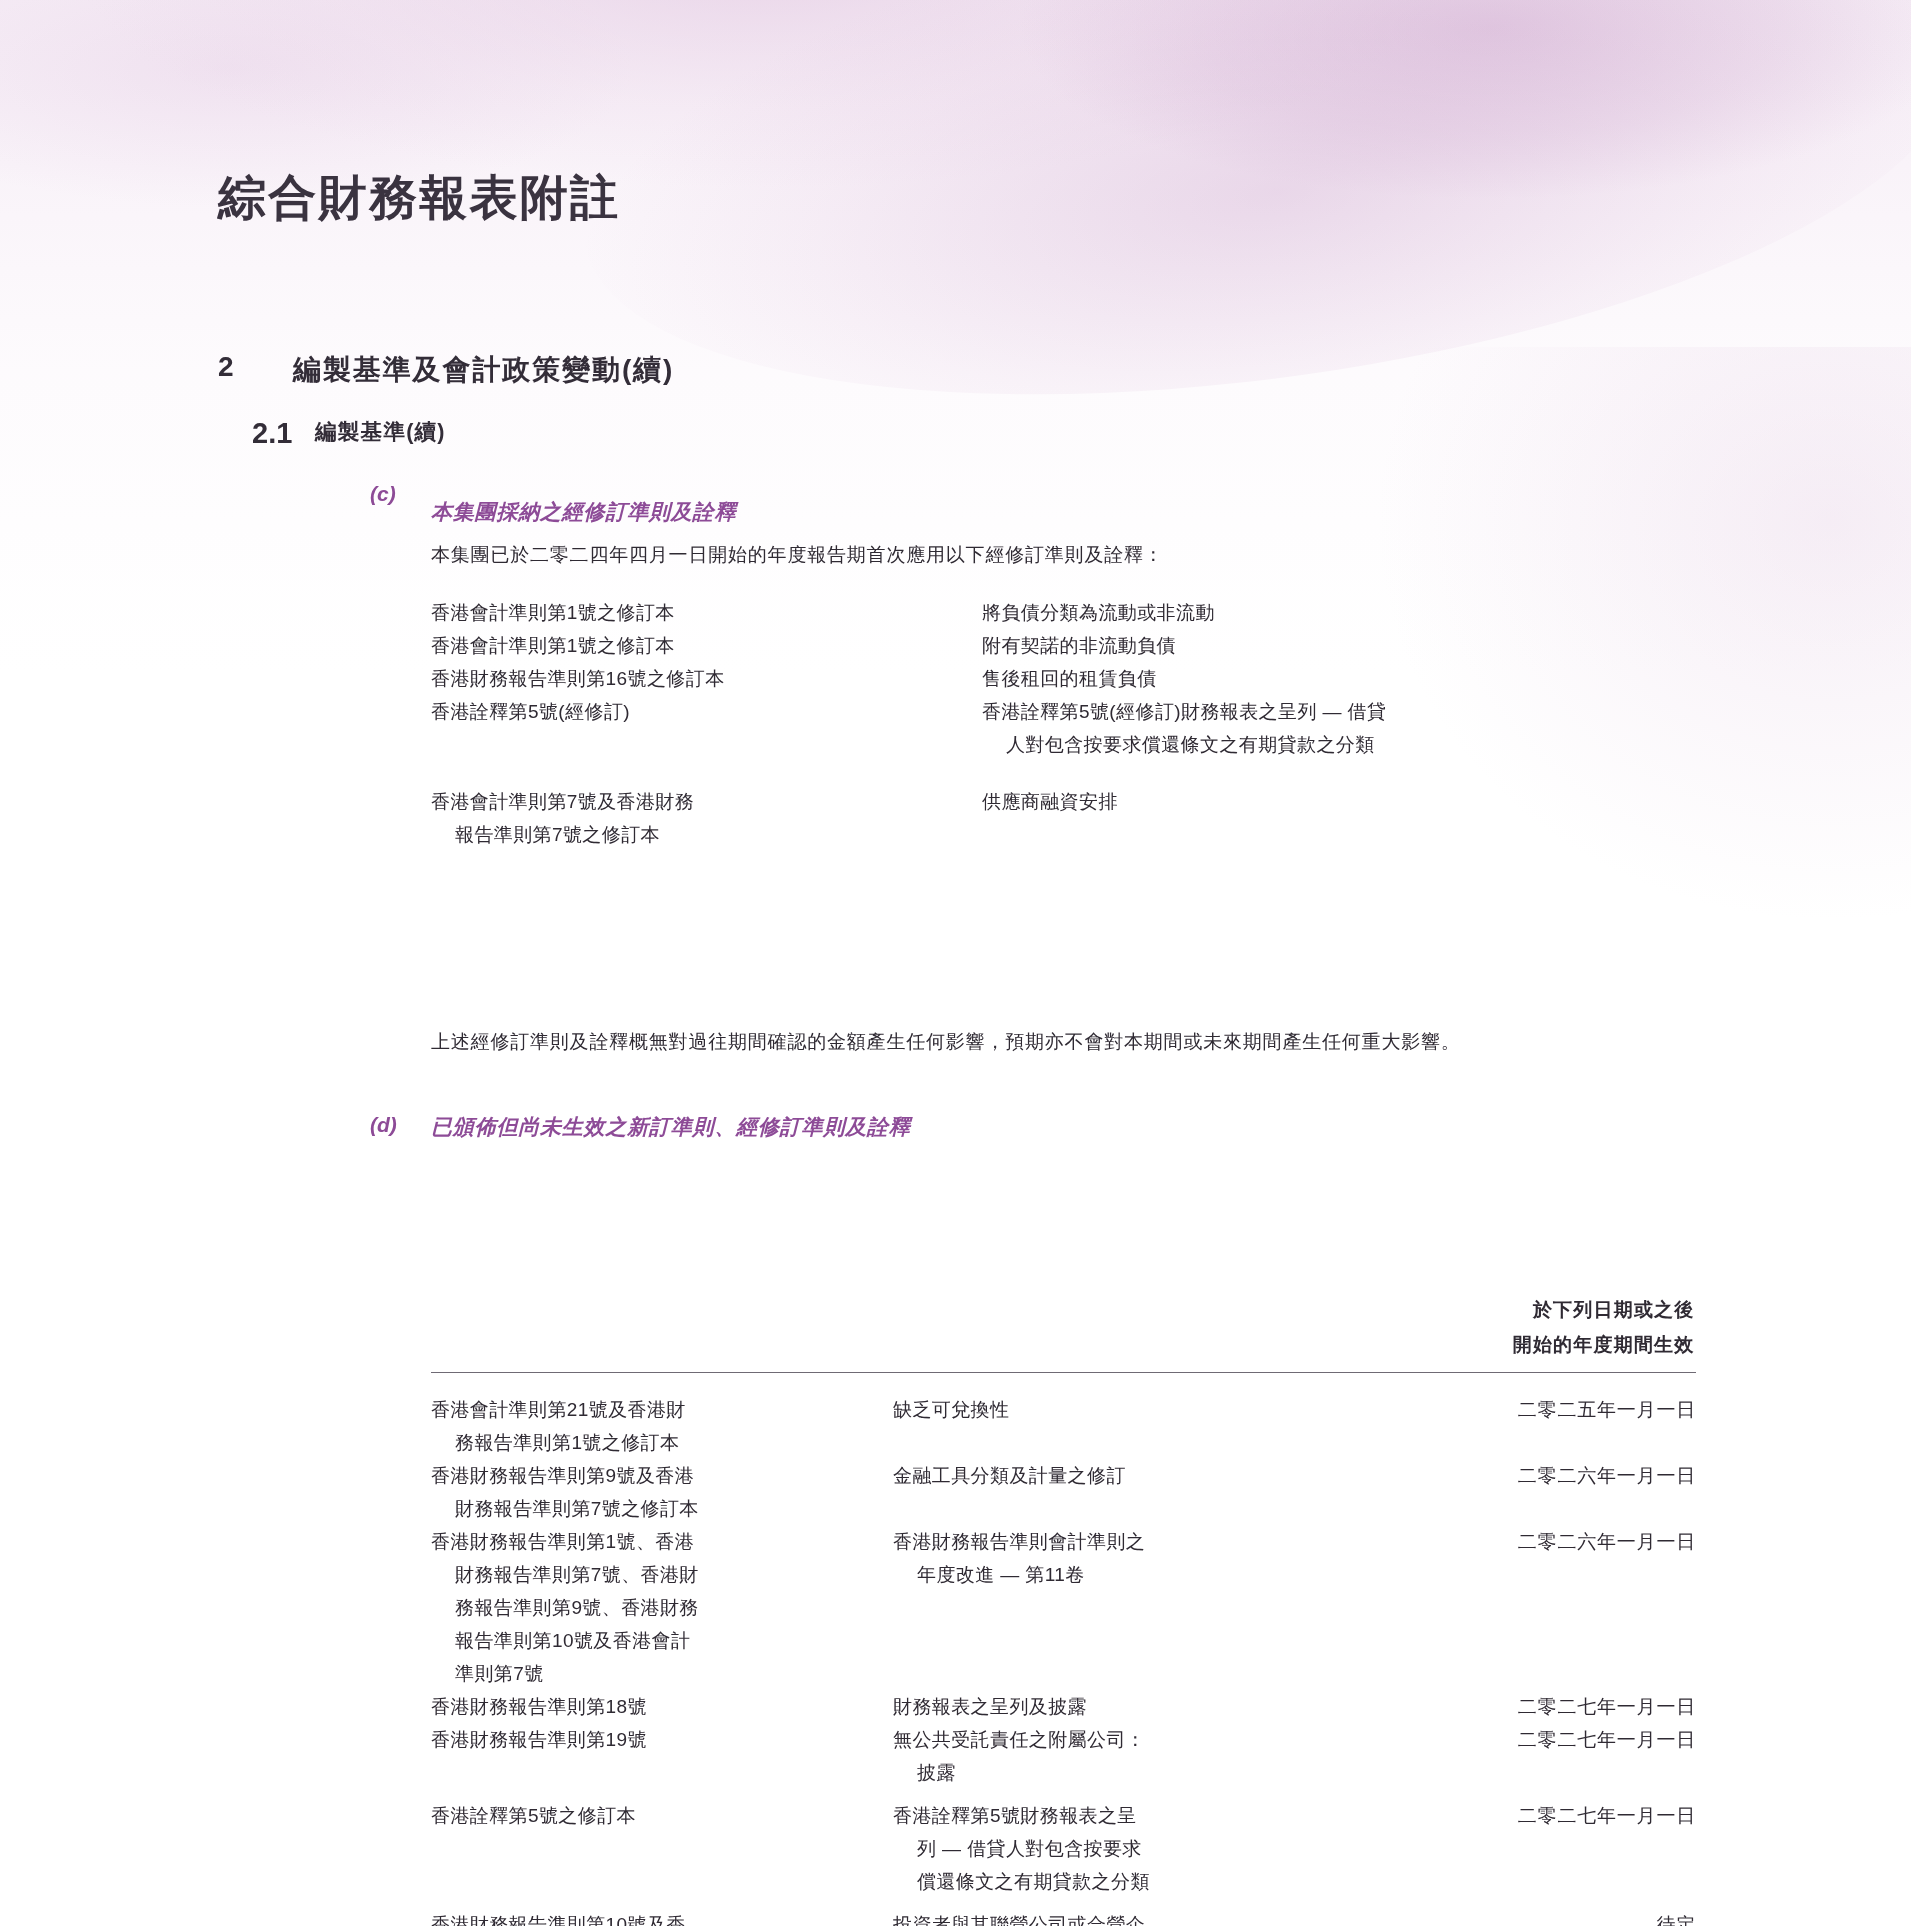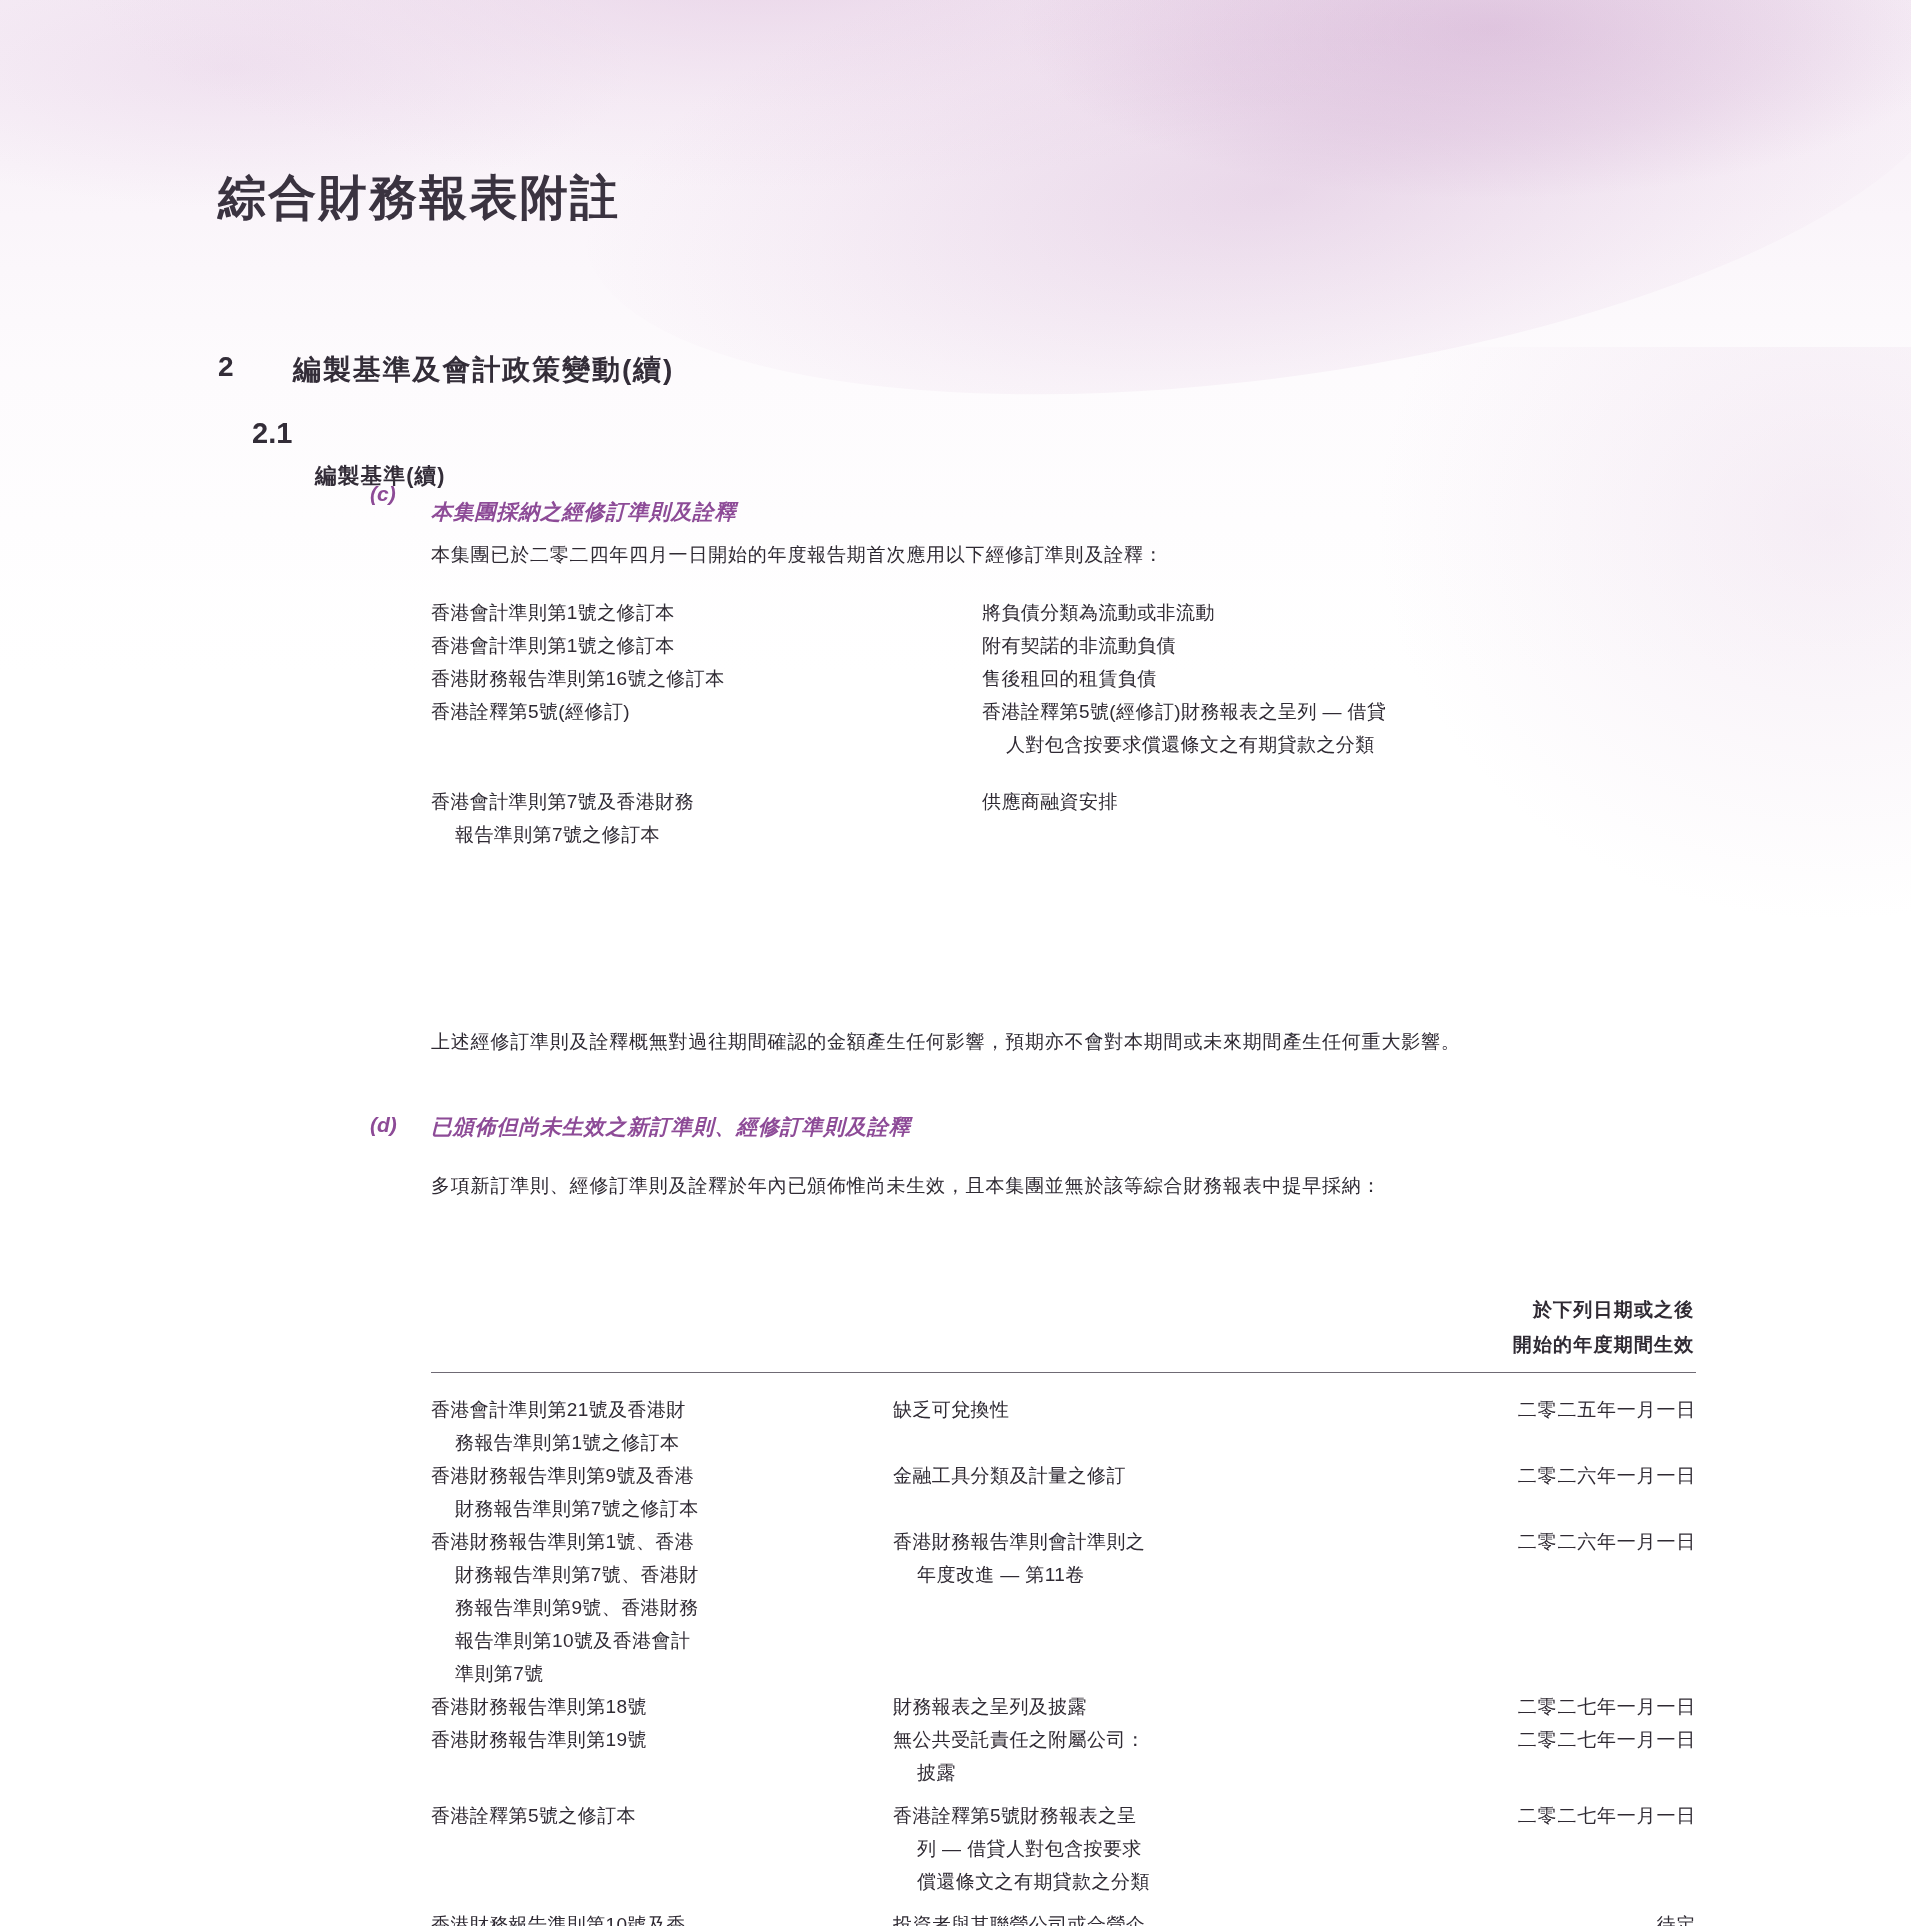--- a/index.html
+++ b/index.html
@@ -92,21 +92,20 @@
     color: #332d38;
   }
   .sub-title {
     position: absolute;
     left: 315px;
     top: 417px;
     font-size: 21.6px;
     font-weight: bold;
     letter-spacing: 1.2px;
     color: #332d38;
-    margin-top: 44px;
   }
 
   .item-label {
     position: absolute;
     font-size: 21px;
     font-weight: bold;
     font-style: italic;
     color: #8d4b97;
   }
   .item-title {
@@ -258,21 +257,20 @@
         </div>
         <div class="c2">供應商融資安排</div>
       </div>
     </div>
 
     <div class="para" style="left:431px; top:1026px; width:1271px;">上述經修訂準則及詮釋概無對過往期間確認的金額產生任何影響，預期亦不會對本期間或未來期間產生任何重大影響。</div>
 
     <div class="item-label" style="left:370px; top:1113px;">(d)</div>
     <div class="item-title" style="left:431px; top:1113px;">已頒佈但尚未生效之新訂準則、經修訂準則及詮釋</div>
 
-    <div class="para" style="left:431px; top:1170px; width:1271px;">多項新訂準則、經修訂準則及詮釋於年內已頒佈惟尚未生效，且本集團並無於該等綜合財務報表中提早採納：</div>
 
     <div class="tbl">
       <div class="hdr">於下列日期或之後</div>
       <div class="hdr">開始的年度期間生效</div>
       <div class="rule"></div>
 
       <div class="row">
         <div class="col-a">
           <span>香港會計準則第21號及香港財</span>
           <span class="ind">務報告準則第1號之修訂本</span>

